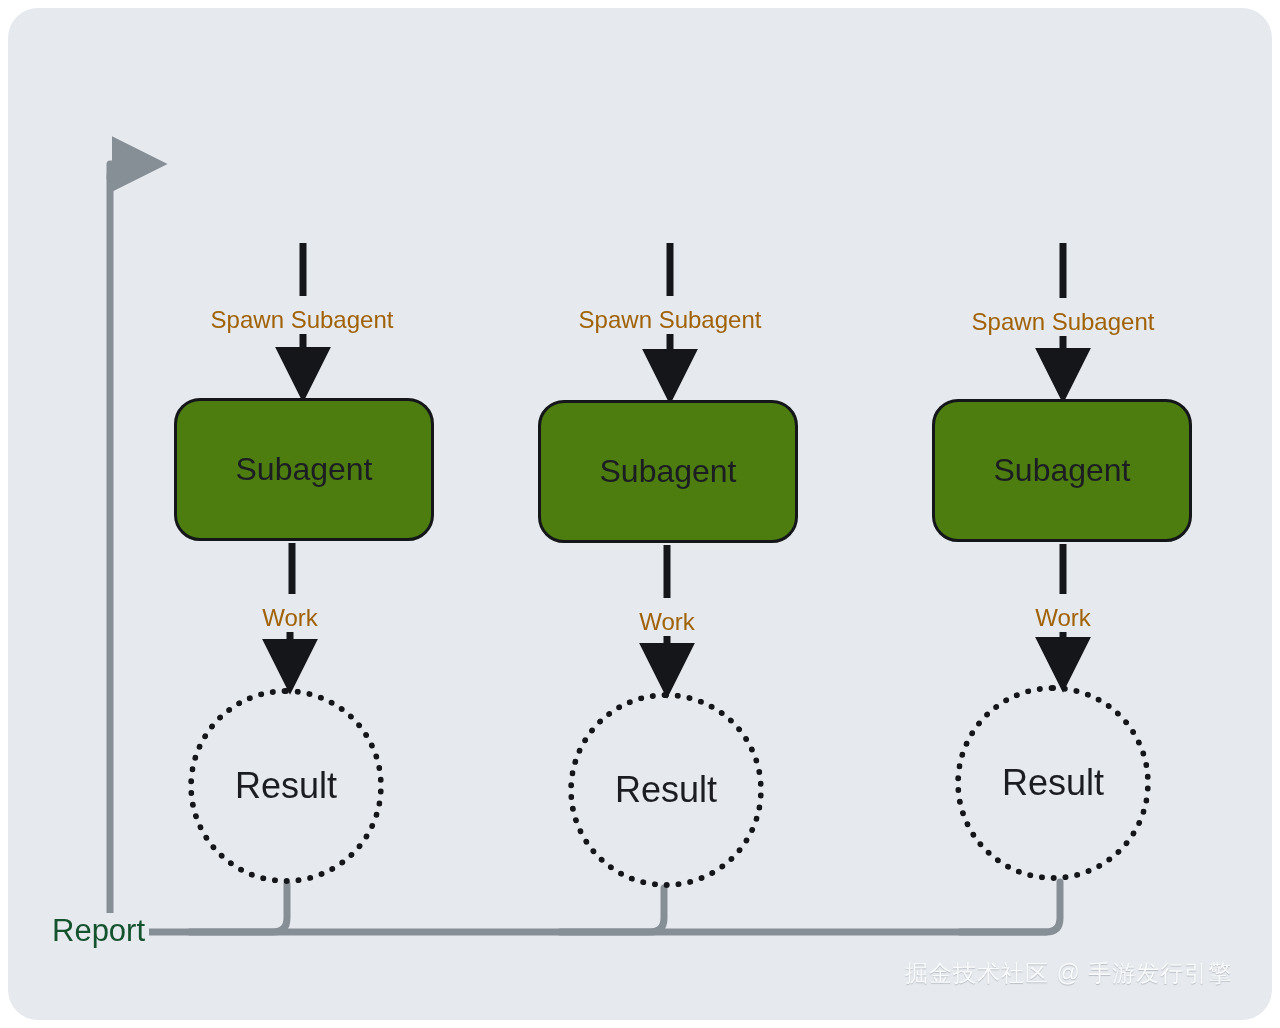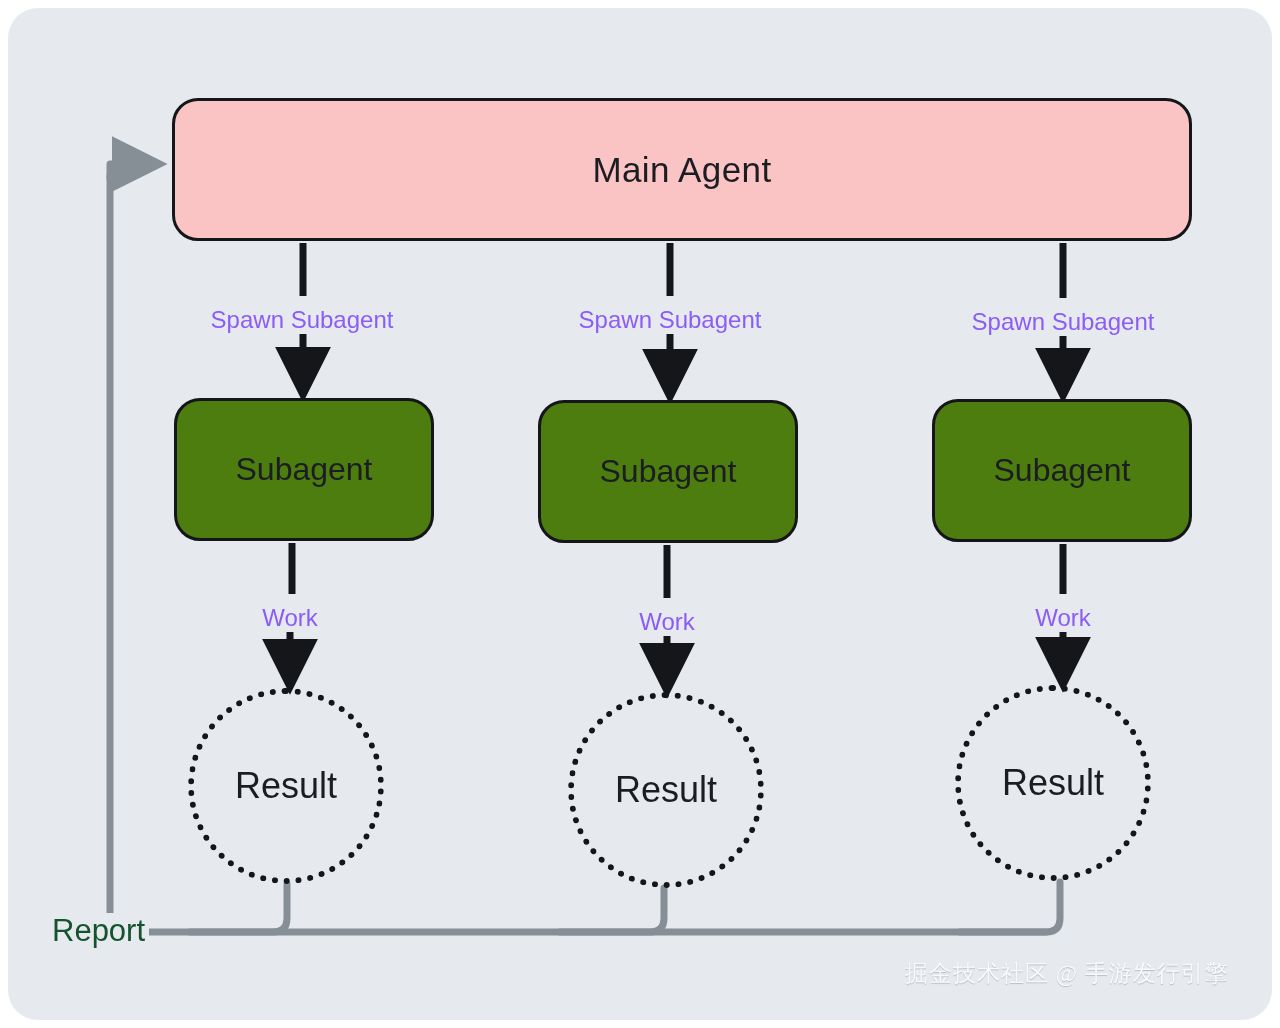--- a/index.html
+++ b/index.html
@@ -71,21 +71,21 @@
     border-radius: 50%;
     background: transparent;
     font-size: 36px;
   }
   .res-1 { left: 188px; top: 688px; }
   .res-2 { left: 568px; top: 692px; }
   .res-3 { left: 955px; top: 685px; }
 
   .edge-label {
     position: absolute;
-    color: #8b5cf6;
+    color: #a16207;
     font-size: 24px;
     white-space: nowrap;
     background: #e6eaee;
     padding: 0 6px;
     transform: translateX(-50%);
     text-align: center;
   }
   .lbl-spawn-1 { left: 302px; top: 306px; }
   .lbl-spawn-2 { left: 670px; top: 306px; }
   .lbl-spawn-3 { left: 1063px; top: 308px; }
@@ -105,21 +105,20 @@
   .watermark {
     position: absolute;
     left: 905px;
     top: 958px;
     font-size: 23px;
     color: #ffffff;
     opacity: 0.78;
     letter-spacing: 1px;
     text-shadow: 0 1px 1px rgba(120,128,138,0.55);
     white-space: nowrap;
-    font-family: Liberation Serif, serif;
   }
 </style>
 </head>
 <body>
 
 <div id="stage">
 
   <div id="panel"></div>
 
   <svg id="wires" viewBox="0 0 1280 1028" xmlns="http://www.w3.org/2000/svg">
@@ -160,23 +159,20 @@
 
     <g fill="none" stroke="#868e96" stroke-width="7" stroke-linecap="round" stroke-linejoin="round">
       <path d="M 287 884 L 287 918 Q 287 932 273 932 L 190 932"></path>
       <path d="M 664 888 L 664 918 Q 664 932 650 932 L 560 932"></path>
       <path d="M 1060 882 L 1060 918 Q 1060 932 1046 932 L 960 932"></path>
       <path d="M 1046 932 L 124 932 Q 110 932 110 918 L 110 178 Q 110 164 124 164 L 146 164"></path>
       <path d="M 110 178 L 110 164 Q 110 164 124 164 L 148 164" marker-end="url(#arrowGray)"></path>
     </g>
   </svg>
 
-  <div class="node node-main">
-    <span>Main Agent</span>
-  </div>
 
   <div class="node node-sub sub-1">
     <span>Subagent</span>
   </div>
   <div class="node node-sub sub-2">
     <span>Subagent</span>
   </div>
   <div class="node node-sub sub-3">
     <span>Subagent</span>
   </div>

